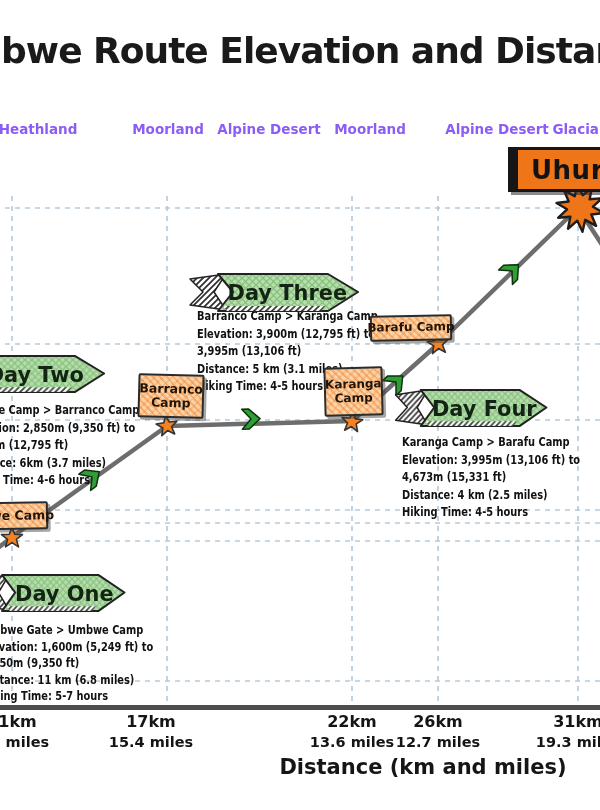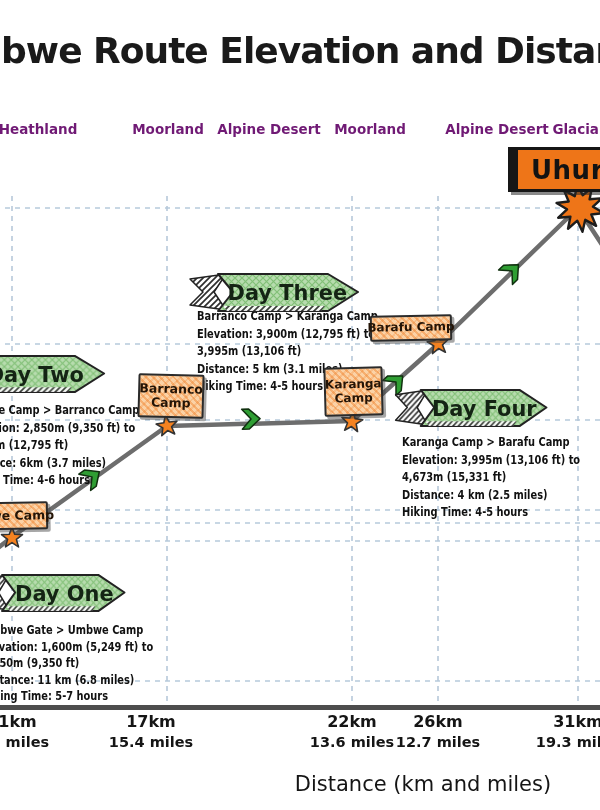--- a/index.html
+++ b/index.html
@@ -9,21 +9,21 @@
   }
   .abs{position:absolute;}
   
   .page-title{
     left:-80px;right:-80px;top:30px;text-align:center;white-space:nowrap;
     font-size:36px;font-weight:bold;letter-spacing:-1px;color:#1a1a1a;
   }
   
   .zone{
     top:121px;transform:translateX(-50%);white-space:nowrap;
-    font-size:13.5px;font-weight:bold;color:#701a75;z-index:6;
+    font-size:13.5px;font-weight:bold;color:#8b5cf6;z-index:6;
   }
   
   .canvas{left:0;top:0;z-index:1;}
   
   .day-detail{
     z-index:2;font-size:12px;font-weight:bold;line-height:17.5px;white-space:nowrap;
     transform:scaleX(0.82);transform-origin:top left;color:#111;
   }
   
   .banner{z-index:3;}
@@ -50,22 +50,22 @@
     background:#ee7518;border:3px solid #161616;border-left:10px solid #161616;
     box-shadow:3px 3px 0 rgba(40,40,40,0.55);
     display:flex;align-items:center;padding-left:13px;
     font-size:26px;font-weight:bold;color:#131313;letter-spacing:0.5px;
   }
   
   .tick{top:712px;transform:translateX(-50%);text-align:center;z-index:2;white-space:nowrap;}
   .tick .km{font-size:16px;font-weight:bold;}
   .tick .miles{font-size:14.5px;font-weight:bold;margin-top:3px;}
   .axis-title{
-    top:772px;left:423px;transform:translateX(-50%);white-space:nowrap;
-    font-size:21px;font-weight:normal;z-index:2;
+    top:755px;left:423px;transform:translateX(-50%);white-space:nowrap;
+    font-size:21px;font-weight:bold;z-index:2;
   }
 </style>
 </head>
 <body>
 
 <svg width="0" height="0" style="position:absolute" aria-hidden="true">
   <defs>
     <pattern id="greenHatch" width="7" height="7" patternUnits="userSpaceOnUse">
       <rect width="7" height="7" fill="#b7dcae"></rect>
       <path d="M0,0 L7,7 M7,0 L0,7" stroke="#82c077" stroke-width="1.2"></path>

